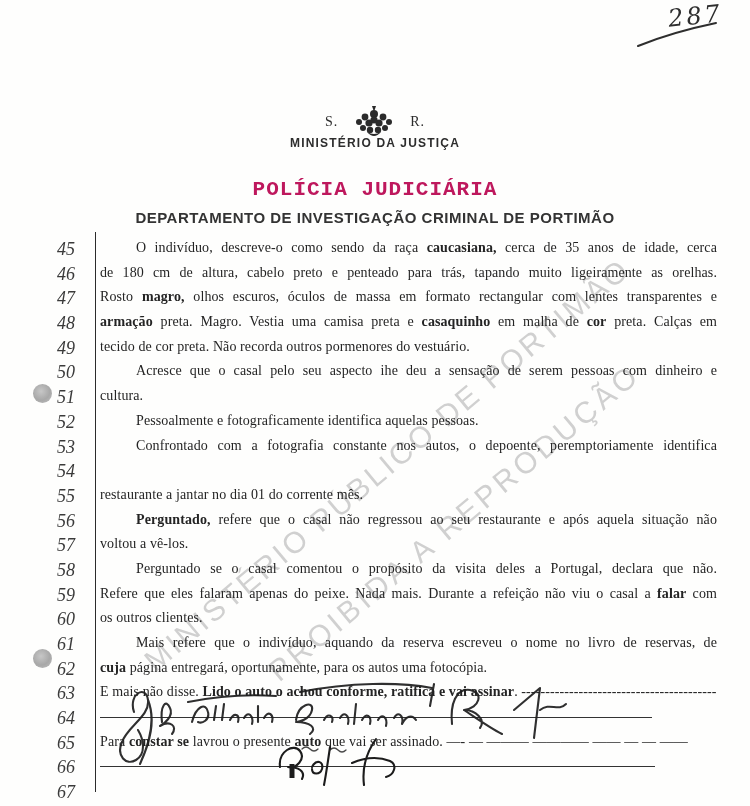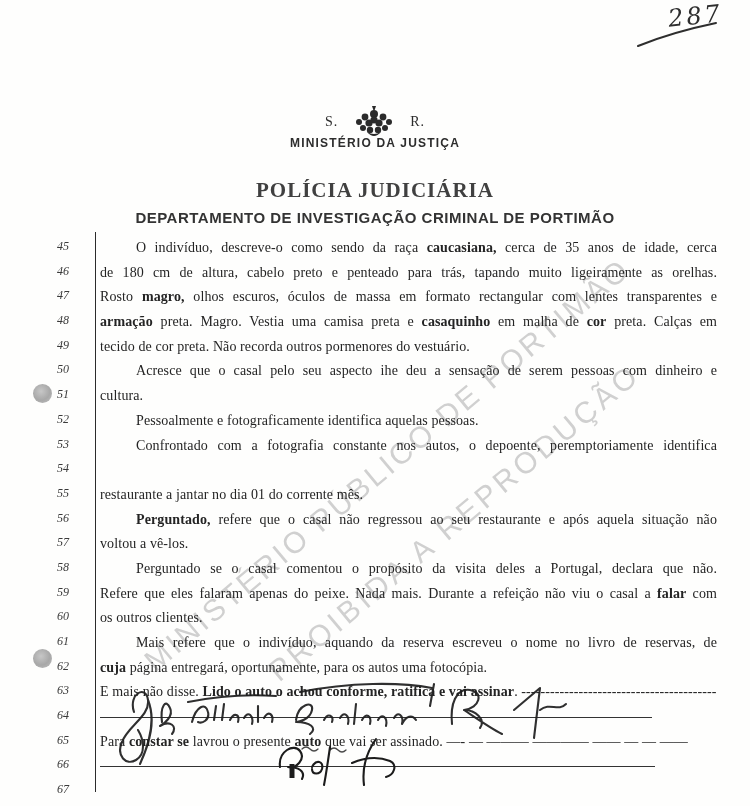--- a/index.html
+++ b/index.html
@@ -30,32 +30,32 @@
   }
   .punch1{top:384px;} .punch2{top:649px;}
   
   .header{position:absolute;left:0;top:0;width:100%;z-index:2;text-align:center;}
   .crest-row{position:absolute;top:104px;left:0;width:100%;display:flex;align-items:center;justify-content:center;gap:13px;}
   .crest-letter{font-family:"Liberation Serif",serif;font-size:14px;color:#2c2c2c;letter-spacing:1px;}
   .ministry{position:absolute;top:136px;left:0;width:100%;
     font-family:"Liberation Sans",sans-serif;font-weight:bold;font-size:12px;
     letter-spacing:1.2px;color:#2d2d2d;}
   .pj-title{position:absolute;top:178px;left:0;width:100%;
-    font-family:Liberation Serif, serif;font-weight:bold;font-size:21px;
-    letter-spacing:1px;color:#404040;}
+    font-family:Liberation Mono, monospace;font-weight:bold;font-size:21px;
+    letter-spacing:1px;color:#be185d;}
   .dept{position:absolute;top:209px;left:0;width:100%;
     font-family:"Liberation Sans",sans-serif;font-weight:bold;font-size:15px;
     letter-spacing:0.5px;color:#333;}
   
   .vrule{position:absolute;left:95px;top:232px;width:1px;height:560px;background:#2b2b2b;z-index:2;}
   .content{position:absolute;left:0;top:236px;width:750px;z-index:3;}
   .line{position:relative;height:24.7px;}
   .num{
     position:absolute;left:57px;top:3px;width:30px;
-    font-family:"Liberation Serif",serif;font-style:italic;font-size:12px;color:#3a3a3a;
+    font-family:"Liberation Serif",serif;font-style:italic;font-size:18px;color:#3a3a3a;
   }
   .txt{
     margin-left:100px;margin-right:33px;line-height:24.7px;font-size:14px;color:#242424;
     overflow:hidden;white-space:nowrap;letter-spacing:0.1px;
   }
   .txt.just{white-space:normal;text-align:justify;text-align-last:justify;}
   .txt.ind{text-indent:36px;}
   .b{font-weight:bold;}
   .ruleline{border-top:1.6px solid #333;margin-top:12px;}
   

